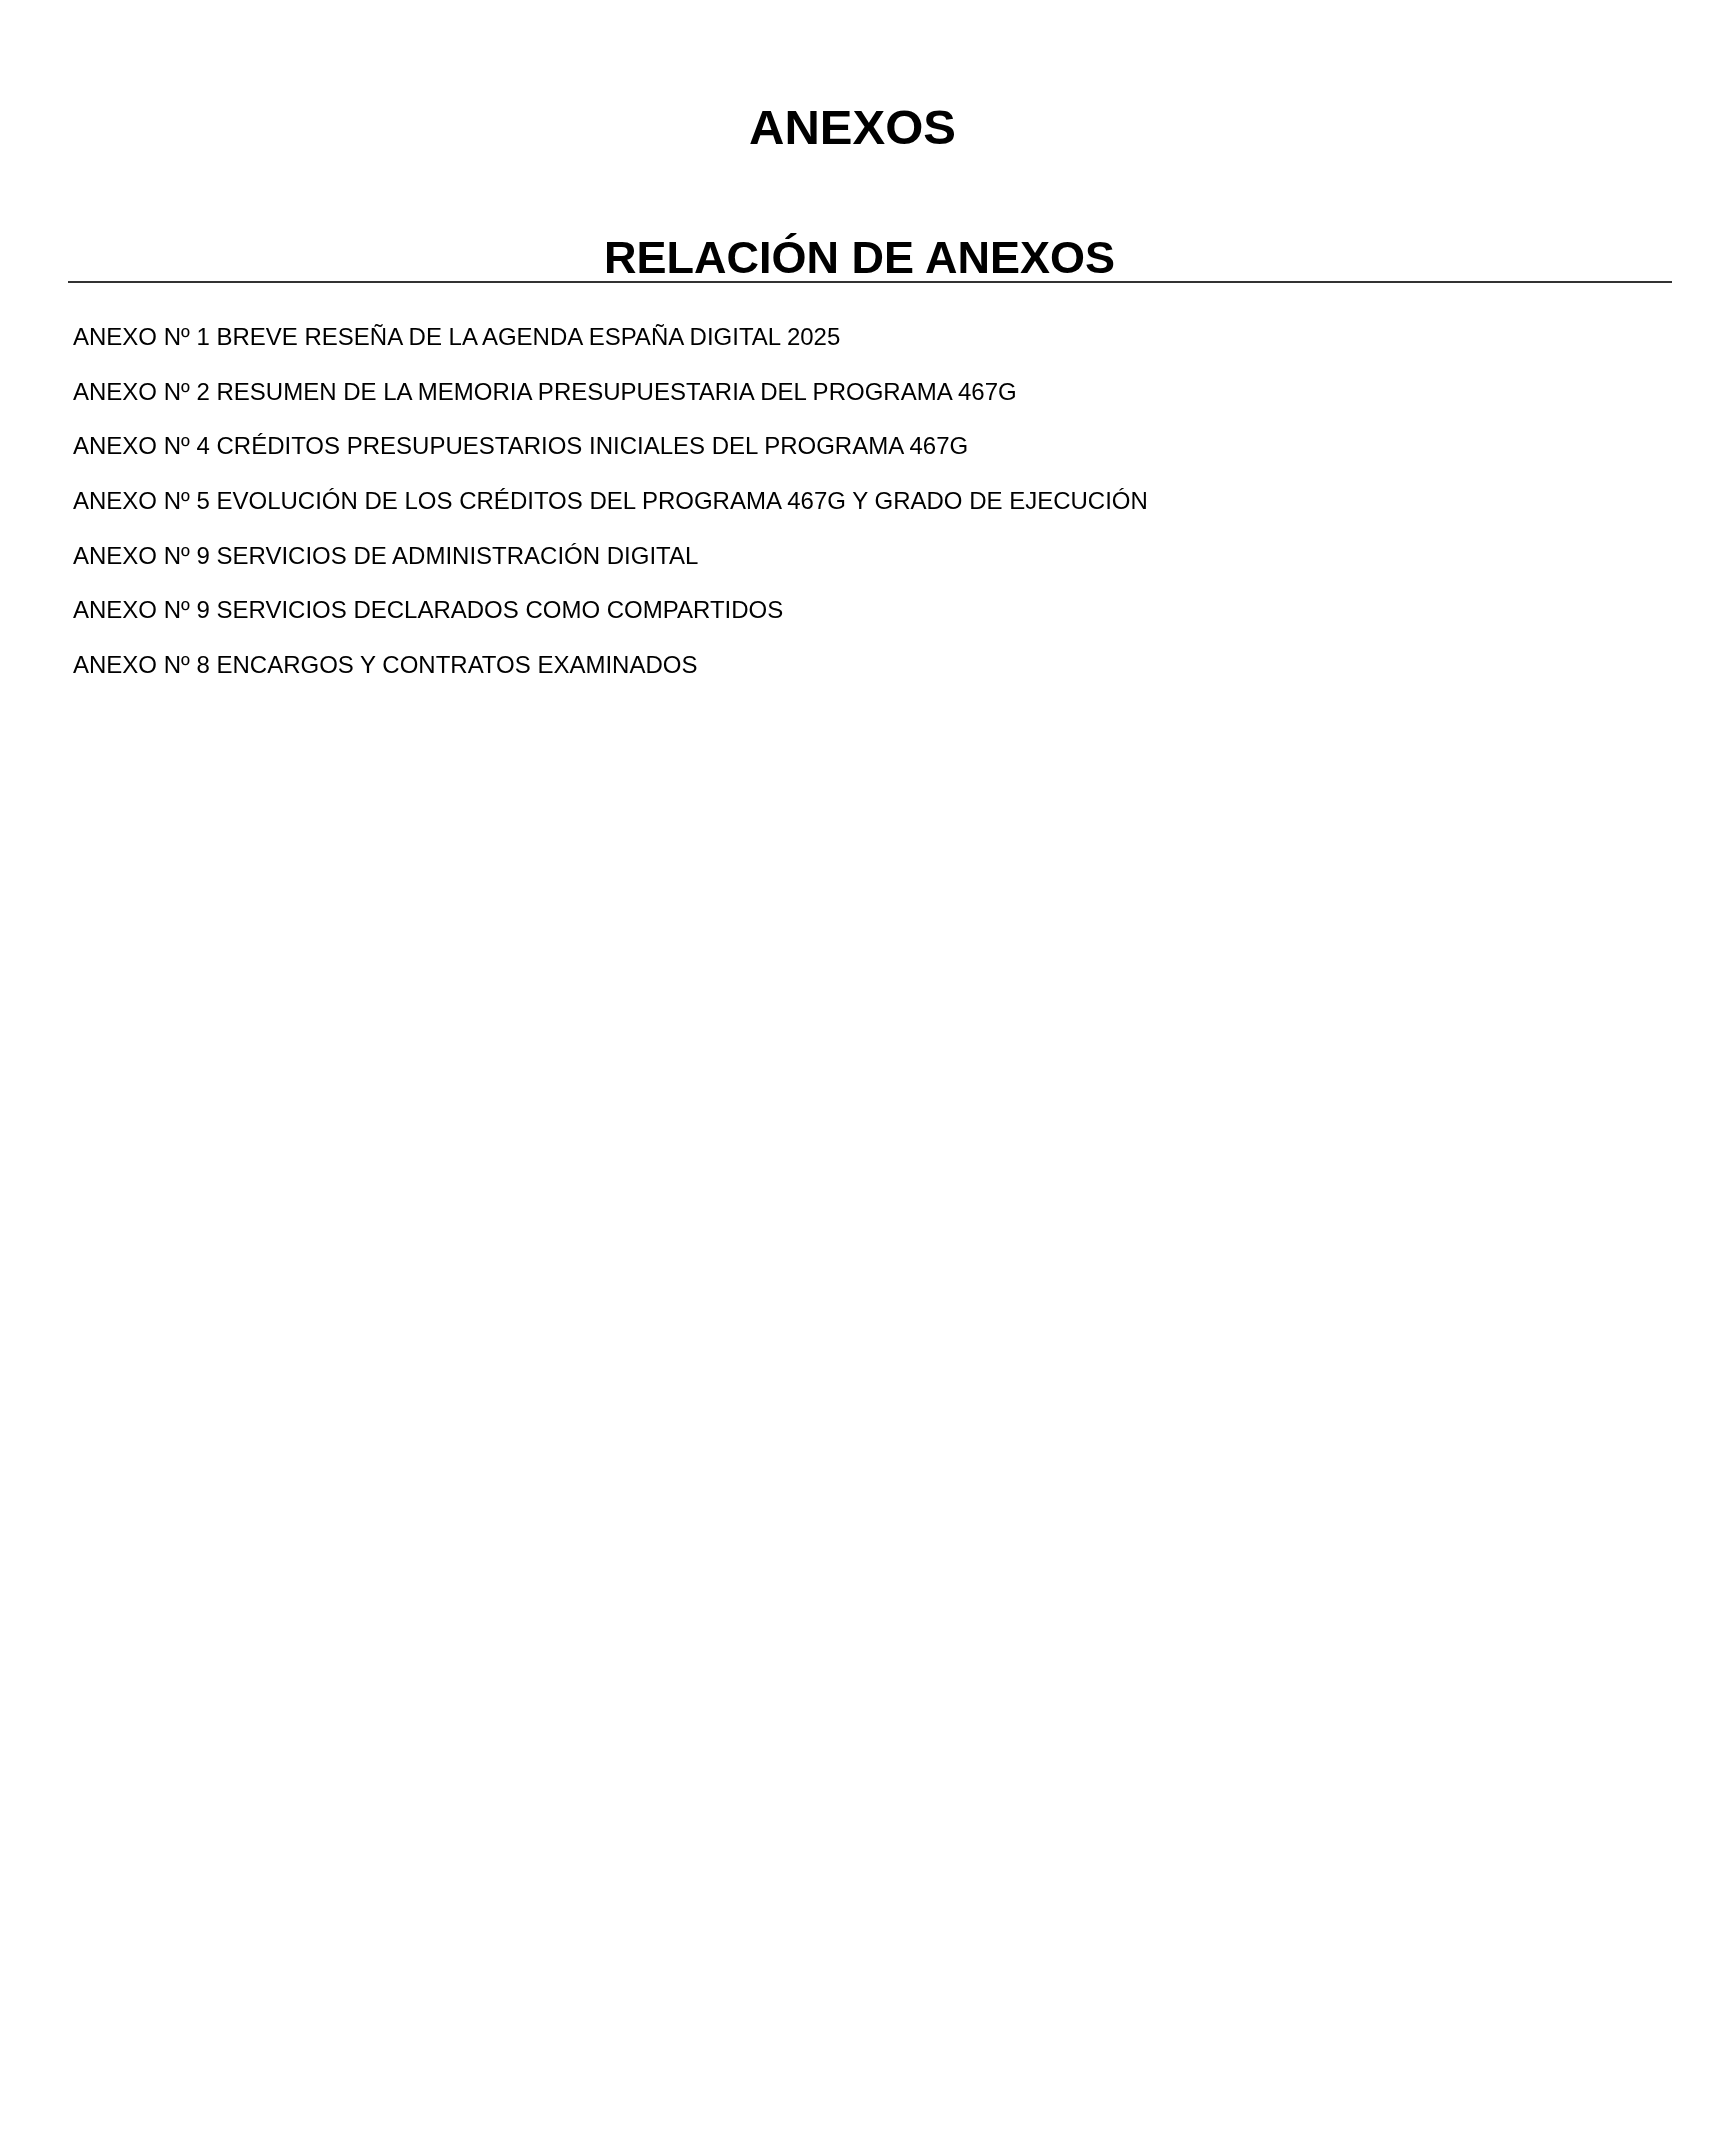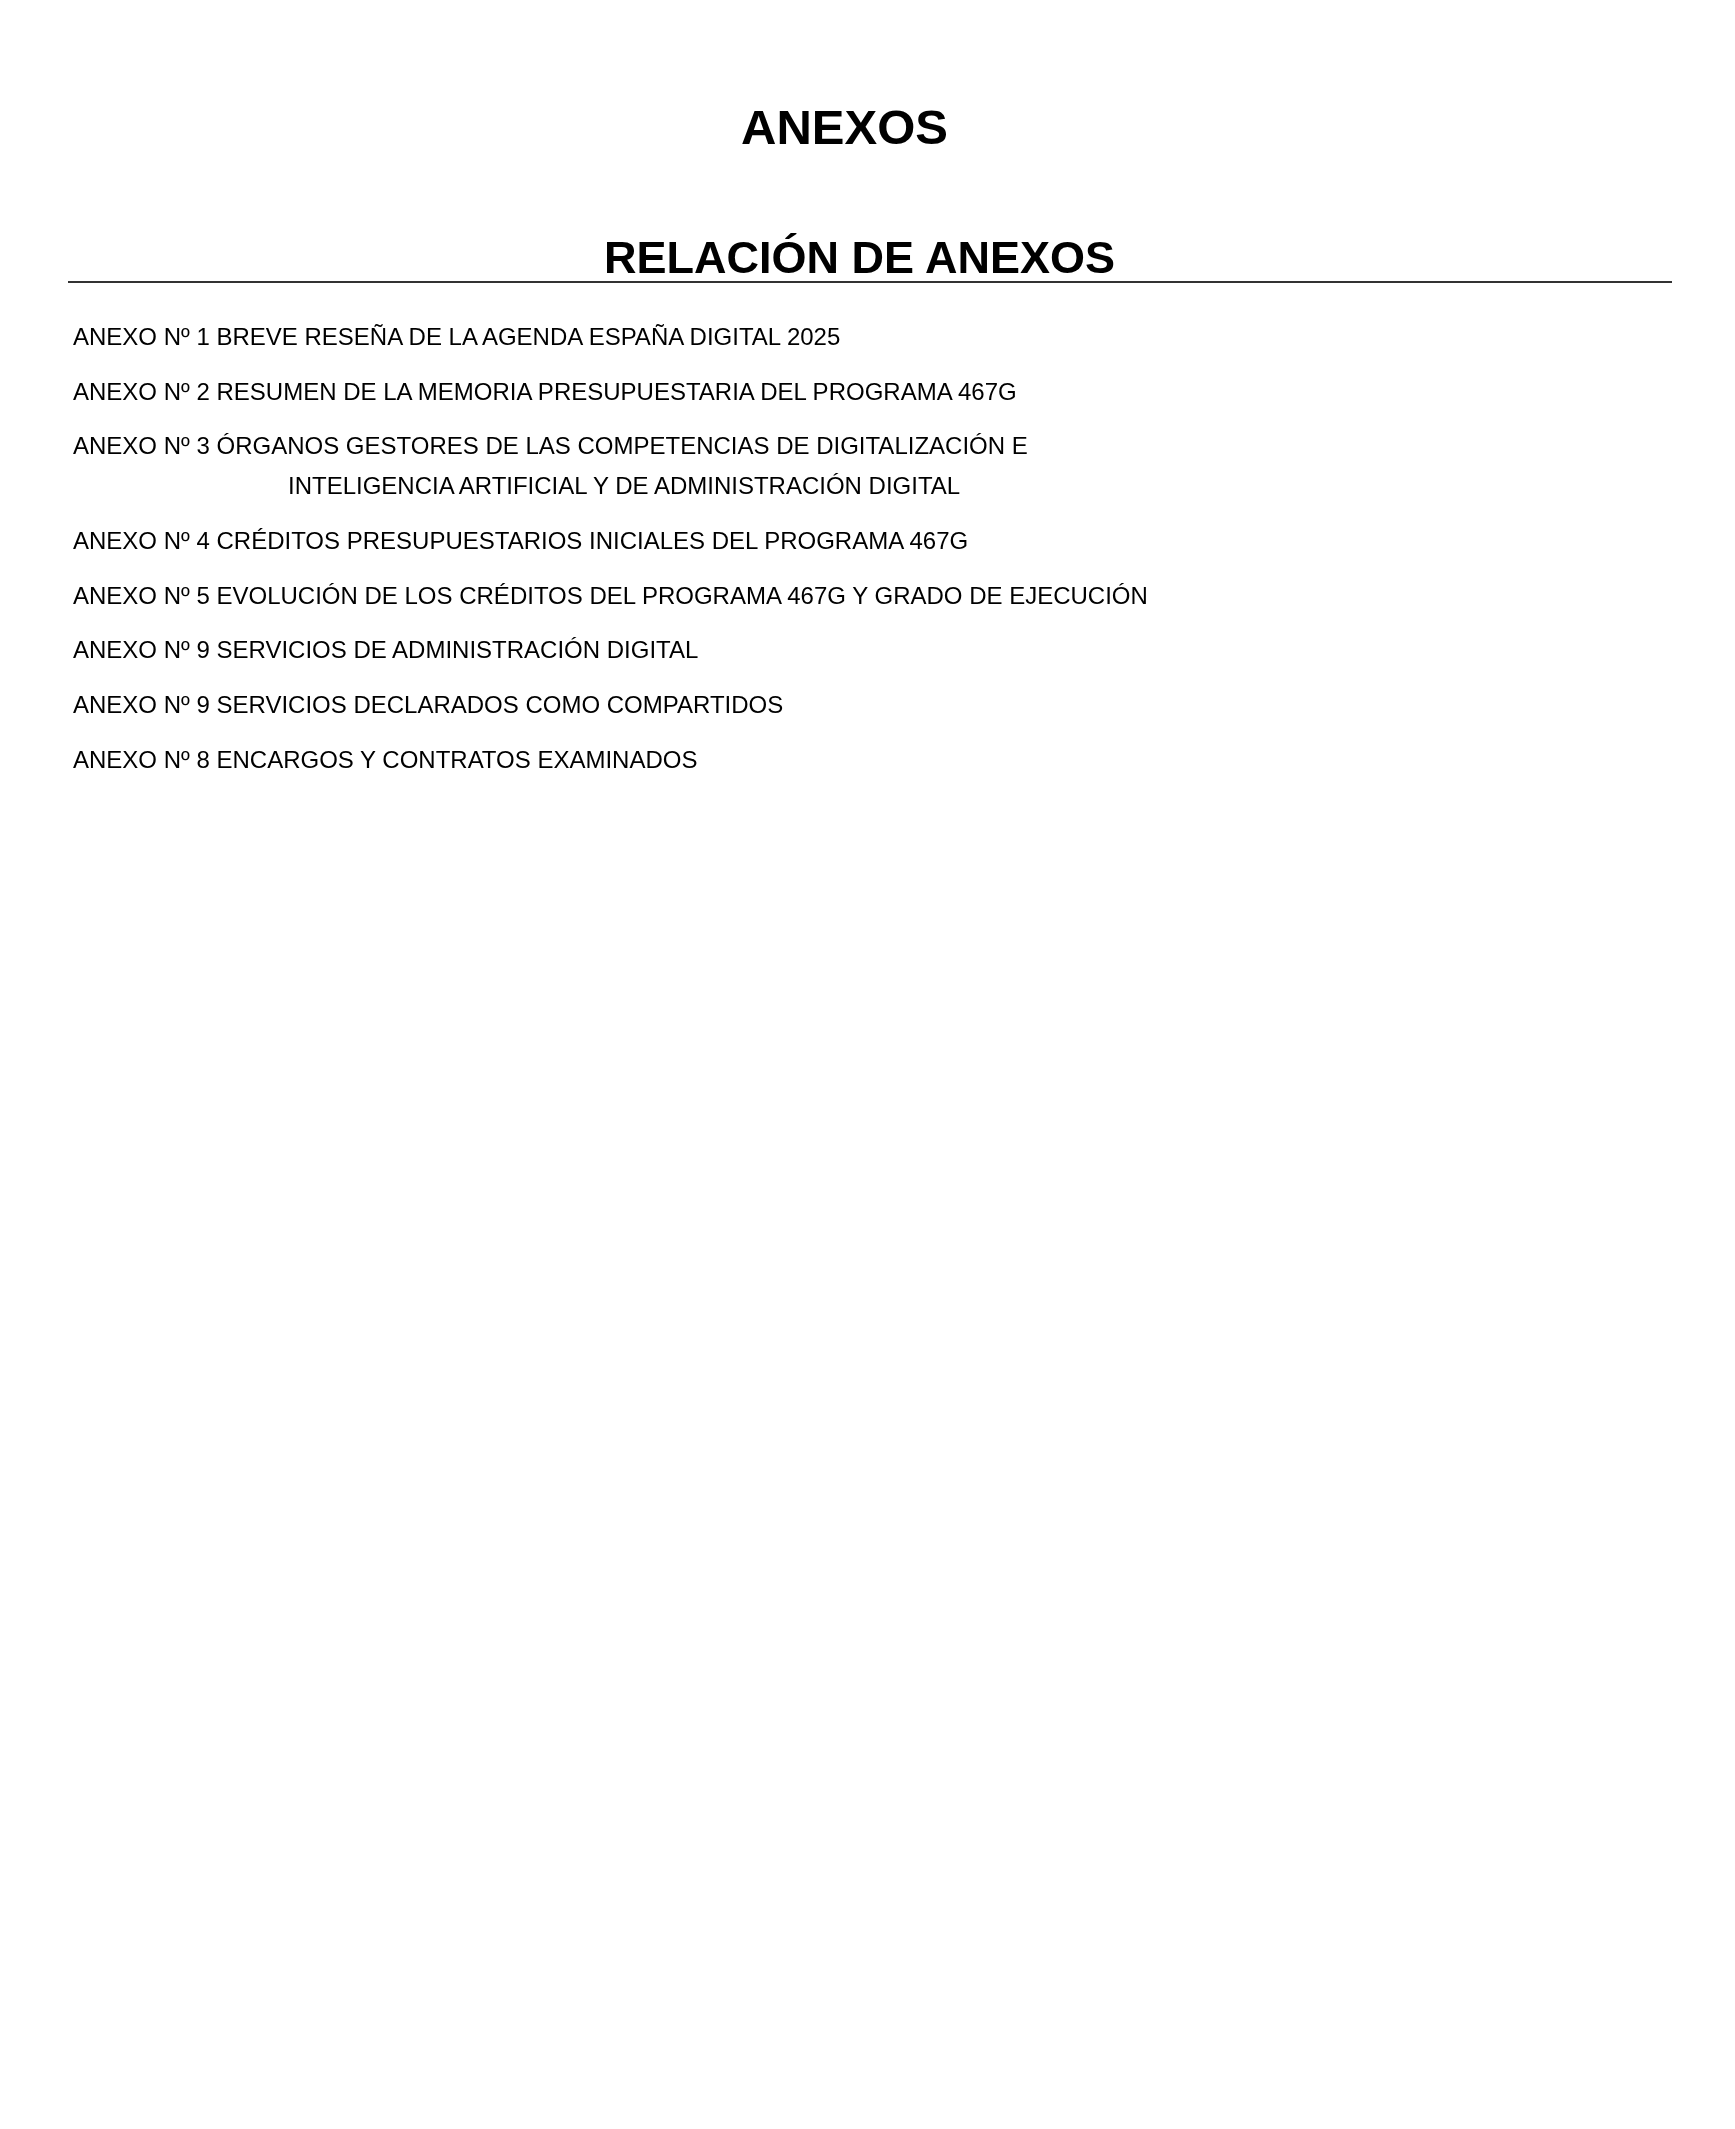--- a/index.html
+++ b/index.html
@@ -13,20 +13,21 @@
   }
   .doc-title {
     position: absolute;
     left: 0; width: 1689px;
     top: 100px;
     margin: 0;
     text-align: center;
     font-weight: bold;
     font-size: 49px;
     line-height: 55px;
+    padding-left: 8px;
   }
   .section-heading {
     position: absolute;
     left: 0; width: 1719px;
     top: 238px;
     margin: 0;
     text-align: center;
     font-weight: bold;
     font-size: 45px;
     line-height: 39px;
@@ -66,24 +67,20 @@
 <div class="rule"></div>
 
 <ul class="annex-list">
   <li class="annex-item">
     <span class="annex-line">ANEXO Nº 1 BREVE RESEÑA DE LA AGENDA ESPAÑA DIGITAL 2025</span>
   </li>
   <li class="annex-item">
     <span class="annex-line">ANEXO Nº 2 RESUMEN DE LA MEMORIA PRESUPUESTARIA DEL PROGRAMA 467G</span>
   </li>
   <li class="annex-item">
-    <span class="annex-line">ANEXO Nº 3 ÓRGANOS GESTORES DE LAS COMPETENCIAS DE DIGITALIZACIÓN E</span>
-    <span class="annex-cont">INTELIGENCIA ARTIFICIAL Y DE ADMINISTRACIÓN DIGITAL</span>
-  </li>
-  <li class="annex-item">
     <span class="annex-line">ANEXO Nº 4 CRÉDITOS PRESUPUESTARIOS INICIALES DEL PROGRAMA 467G</span>
   </li>
   <li class="annex-item">
     <span class="annex-line">ANEXO Nº 5 EVOLUCIÓN DE LOS CRÉDITOS DEL PROGRAMA 467G Y GRADO DE EJECUCIÓN</span>
   </li>
   <li class="annex-item">
     <span class="annex-line">ANEXO Nº 9 SERVICIOS DE ADMINISTRACIÓN DIGITAL</span>
   </li>
   <li class="annex-item">
     <span class="annex-line">ANEXO Nº 9 SERVICIOS DECLARADOS COMO COMPARTIDOS</span>

